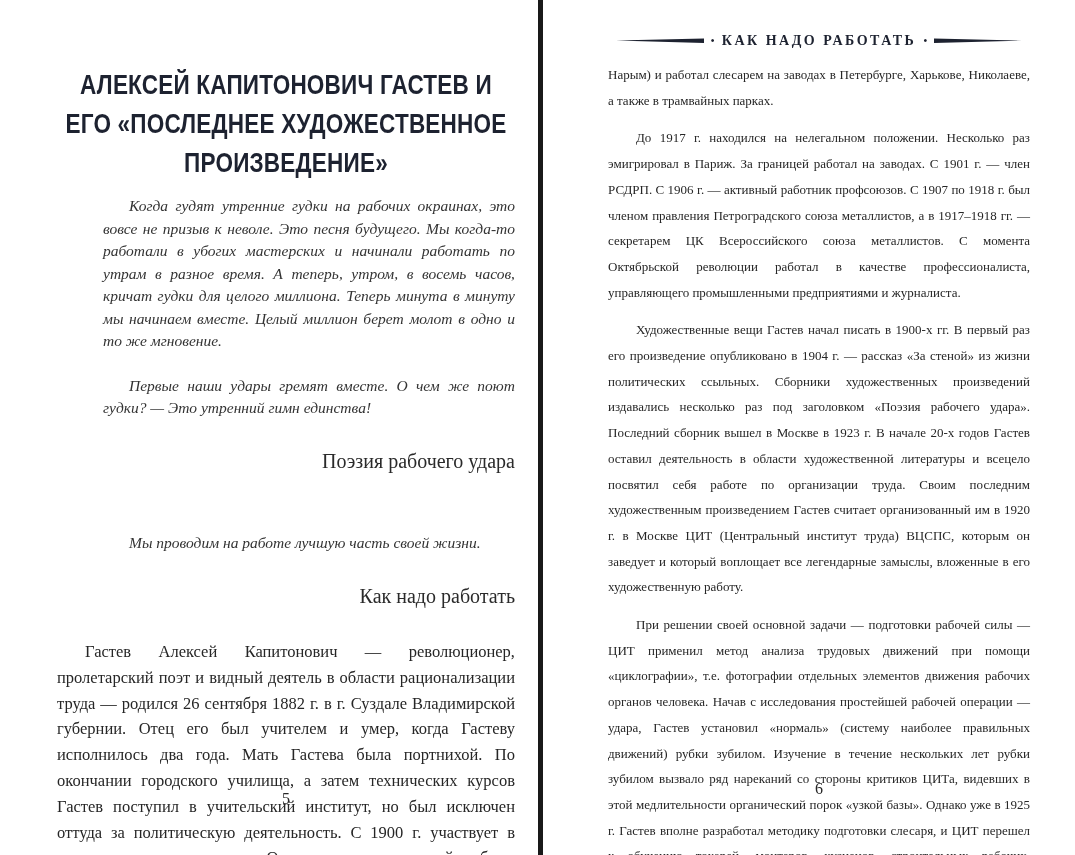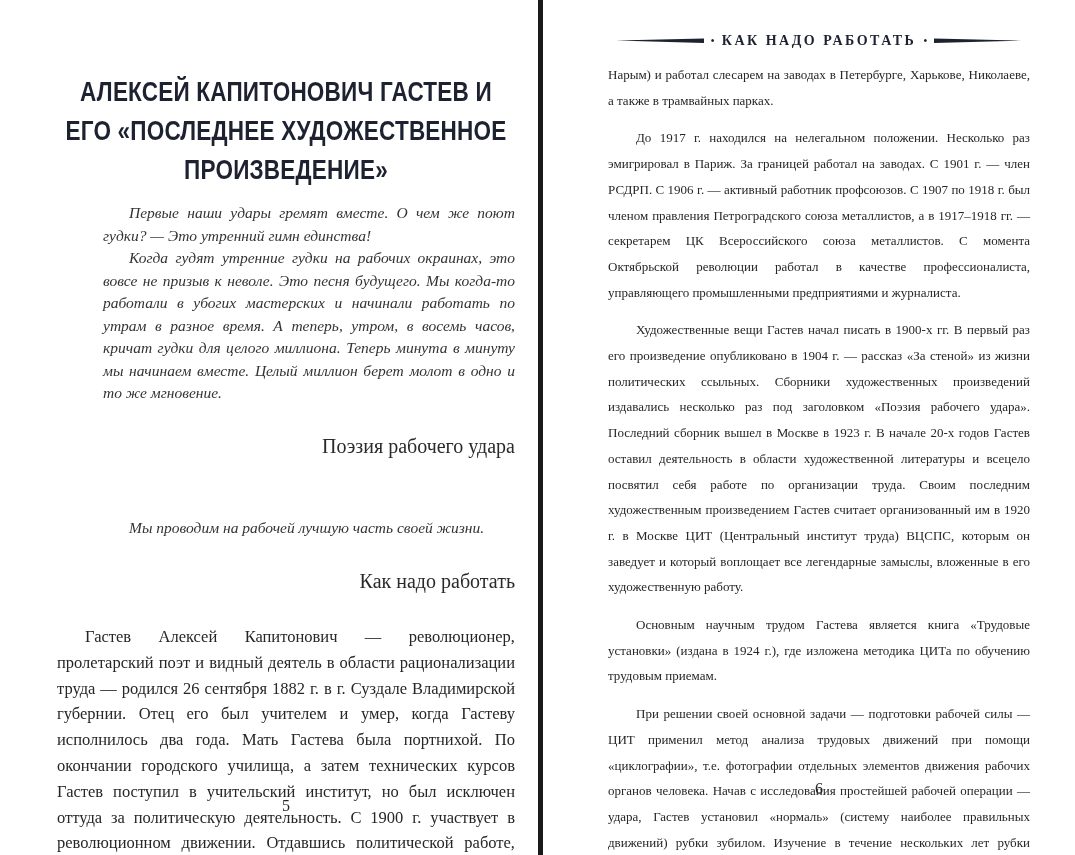--- a/index.html
+++ b/index.html
@@ -17,21 +17,21 @@
   }
   .divider {
     position: absolute;
     left: 538px; top: 0;
     width: 5px; height: 855px;
     background: #191919;
   }
   
   .page-left {
     position: absolute;
-    left: 57px; top: 17px;
+    left: 57px; top: 10px;
     width: 458px; height: 689px;
   }
   .title {
     margin: 56px 0 0 0;
     text-align: center;
     font-family: "Liberation Sans", sans-serif;
     font-weight: 700;
     font-size: 23px;
     line-height: 33px;
     letter-spacing: 0.2px;
@@ -109,24 +109,24 @@
 </style>
 </head>
 <body>
 
 <div class="spread">
 
   <div class="page-left">
     <h1 class="title">АЛЕКСЕЙ КАПИТОНОВИЧ ГАСТЕВ И ЕГО «ПОСЛЕДНЕЕ ХУДОЖЕСТВЕННОЕ ПРОИЗВЕДЕНИЕ»</h1>
 
     <div class="epigraphs">
+      <p class="epi">Когда гудят утренние гудки на рабочих окраинах, это вовсе не призыв к неволе. Это песня будущего. Мы когда-то работали в убогих мастерских и начинали работать по утрам в разное время. А теперь, утром, в восемь часов, кричат гудки для целого миллиона. Теперь минута в минуту мы начинаем вместе. Целый миллион берет молот в одно и то же мгновение.</p>
       <p class="epi gap">Первые наши удары гремят вместе. О чем же поют гудки? — Это утренний гимн единства!</p>
-      <p class="epi">Когда гудят утренние гудки на рабочих окраинах, это вовсе не призыв к неволе. Это песня будущего. Мы когда-то работали в убогих мастерских и начинали работать по утрам в разное время. А теперь, утром, в восемь часов, кричат гудки для целого миллиона. Теперь минута в минуту мы начинаем вместе. Целый миллион берет молот в одно и то же мгновение.</p>
       <p class="attribution">Поэзия рабочего удара</p>
-      <p class="epi biggap">Мы проводим на рабочей лучшую часть своей жизни.</p>
+      <p class="epi biggap">Мы проводим на работе лучшую часть своей жизни.</p>
       <p class="attribution">Как надо работать</p>
     </div>
 
     <p class="body-para">Гастев Алексей Капитонович — революционер, пролетарский поэт и видный деятель в области рационализации труда — родился 26 сентября 1882 г. в г. Суздале Владимирской губернии. Отец его был учителем и умер, когда Гастеву исполнилось два года. Мать Гастева была портнихой. По окончании городского училища, а затем технических курсов Гастев поступил в учительский институт, но был исключен оттуда за политическую деятельность. С 1900 г. участвует в революционном движении. Отдавшись политической работе, скитался по тюрьмам, ссылкам (Вологодская губ., Архангельская губ.,</p>
 
     <div class="page-num">5</div>
   </div>
 
   <div class="divider"></div>
 
@@ -141,20 +141,19 @@
       <span class="rh-bullet">•</span>
       <svg class="rh-line" width="88" height="8" viewBox="0 0 88 8" aria-hidden="true">
         <polygon points="0,1.6 0,6.0 88,3.6" fill="#1d2230"></polygon>
       </svg>
     </div>
 
     <div class="rp-body">
       <p class="no-indent">Нарым) и работал слесарем на заводах в Петербурге, Харькове, Николаеве, а также в трамвайных парках.</p>
       <p>До 1917 г. находился на нелегальном положении. Несколько раз эмигрировал в Париж. За границей работал на заводах. С 1901 г. — член РСДРП. С 1906 г. — активный работник профсоюзов. С 1907 по 1918 г. был членом правления Петроградского союза металлистов, а в 1917–1918 гг. — секретарем ЦК Всероссийского союза металлистов. С момента Октябрьской революции работал в качестве профессионалиста, управляющего промышленными предприятиями и журналиста.</p>
       <p>Художественные вещи Гастев начал писать в 1900-х гг. В первый раз его произведение опубликовано в 1904 г. — рассказ «За стеной» из жизни политических ссыльных. Сборники художественных произведений издавались несколько раз под заголовком «Поэзия рабочего удара». Последний сборник вышел в Москве в 1923 г. В начале 20-х годов Гастев оставил деятельность в области художественной литературы и всецело посвятил себя работе по организации труда. Своим последним художественным произведением Гастев считает организованный им в 1920 г. в Москве ЦИТ (Центральный институт труда) ВЦСПС, которым он заведует и который воплощает все легендарные замыслы, вложенные в его художественную работу.</p>
-      <p>Основным научным трудом Гастева является книга «Трудовые установки» (издана в 1924 г.), где изложена методика ЦИТа по обучению трудовым приемам.</p>
       <p>При решении своей основной задачи — подготовки рабочей силы — ЦИТ применил метод анализа трудовых движений при помощи «циклографии», т.е. фотографии отдельных элементов движения рабочих органов человека. Начав с исследования простейшей рабочей операции — удара, Гастев установил «нормаль» (систему наиболее правильных движений) рубки зубилом. Изучение в течение нескольких лет рубки зубилом вызвало ряд нареканий со стороны критиков ЦИТа, видевших в этой медлительности органический порок «узкой базы». Однако уже в 1925 г. Гастев вполне разработал методику подготовки слесаря, и ЦИТ перешел к обучению токарей, монтеров, кузнецов, строительных рабочих, текстильщиков, авиаторов и т.д. Разработав методику, Гастев перешел к массовому переобучению рабочих, основав для</p>
     </div>
 
     <div class="page-num">6</div>
   </div>
 
 </div>
 
 </body></html>

